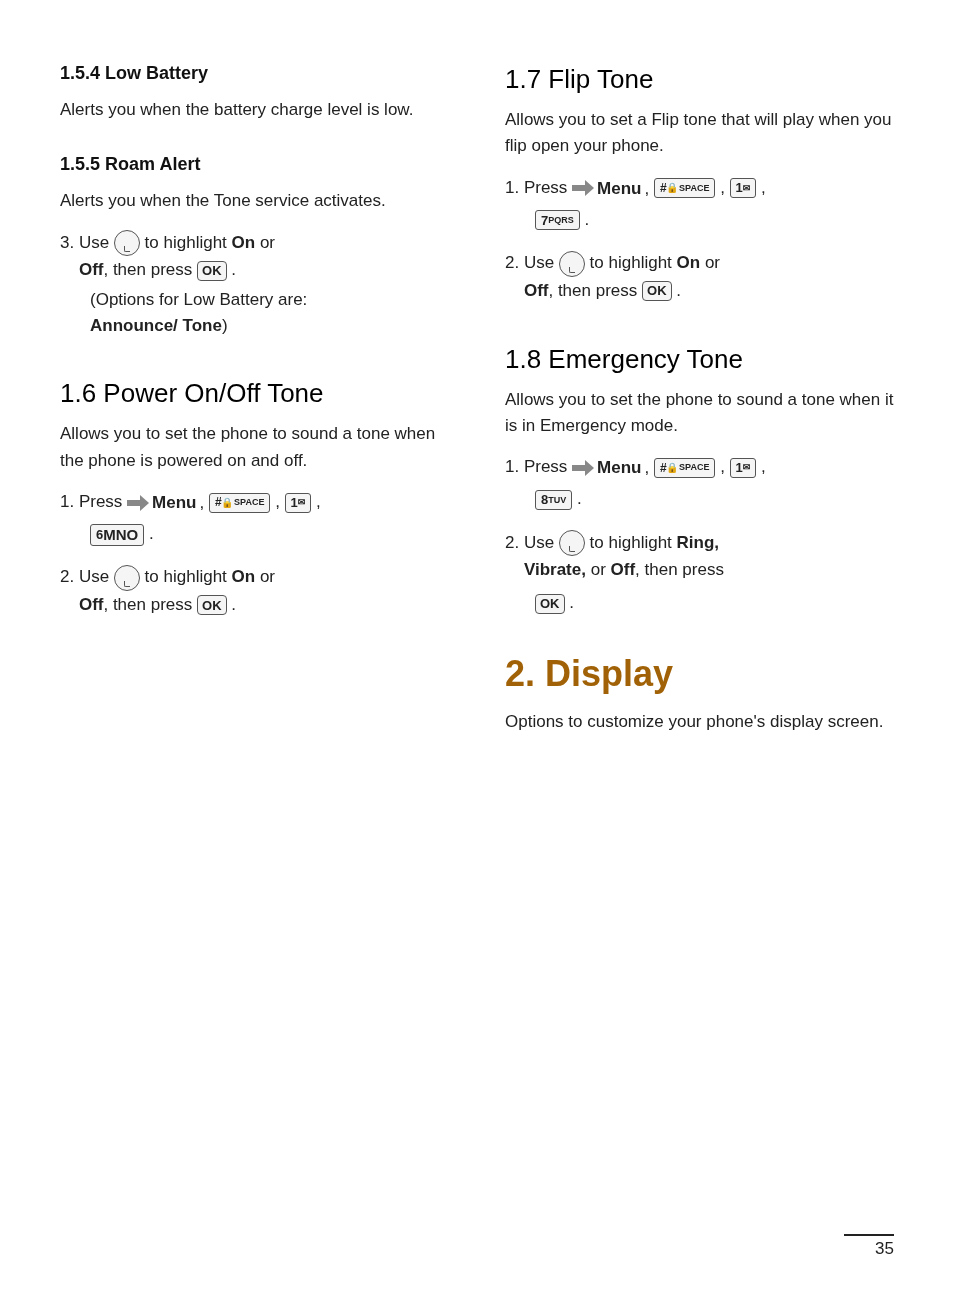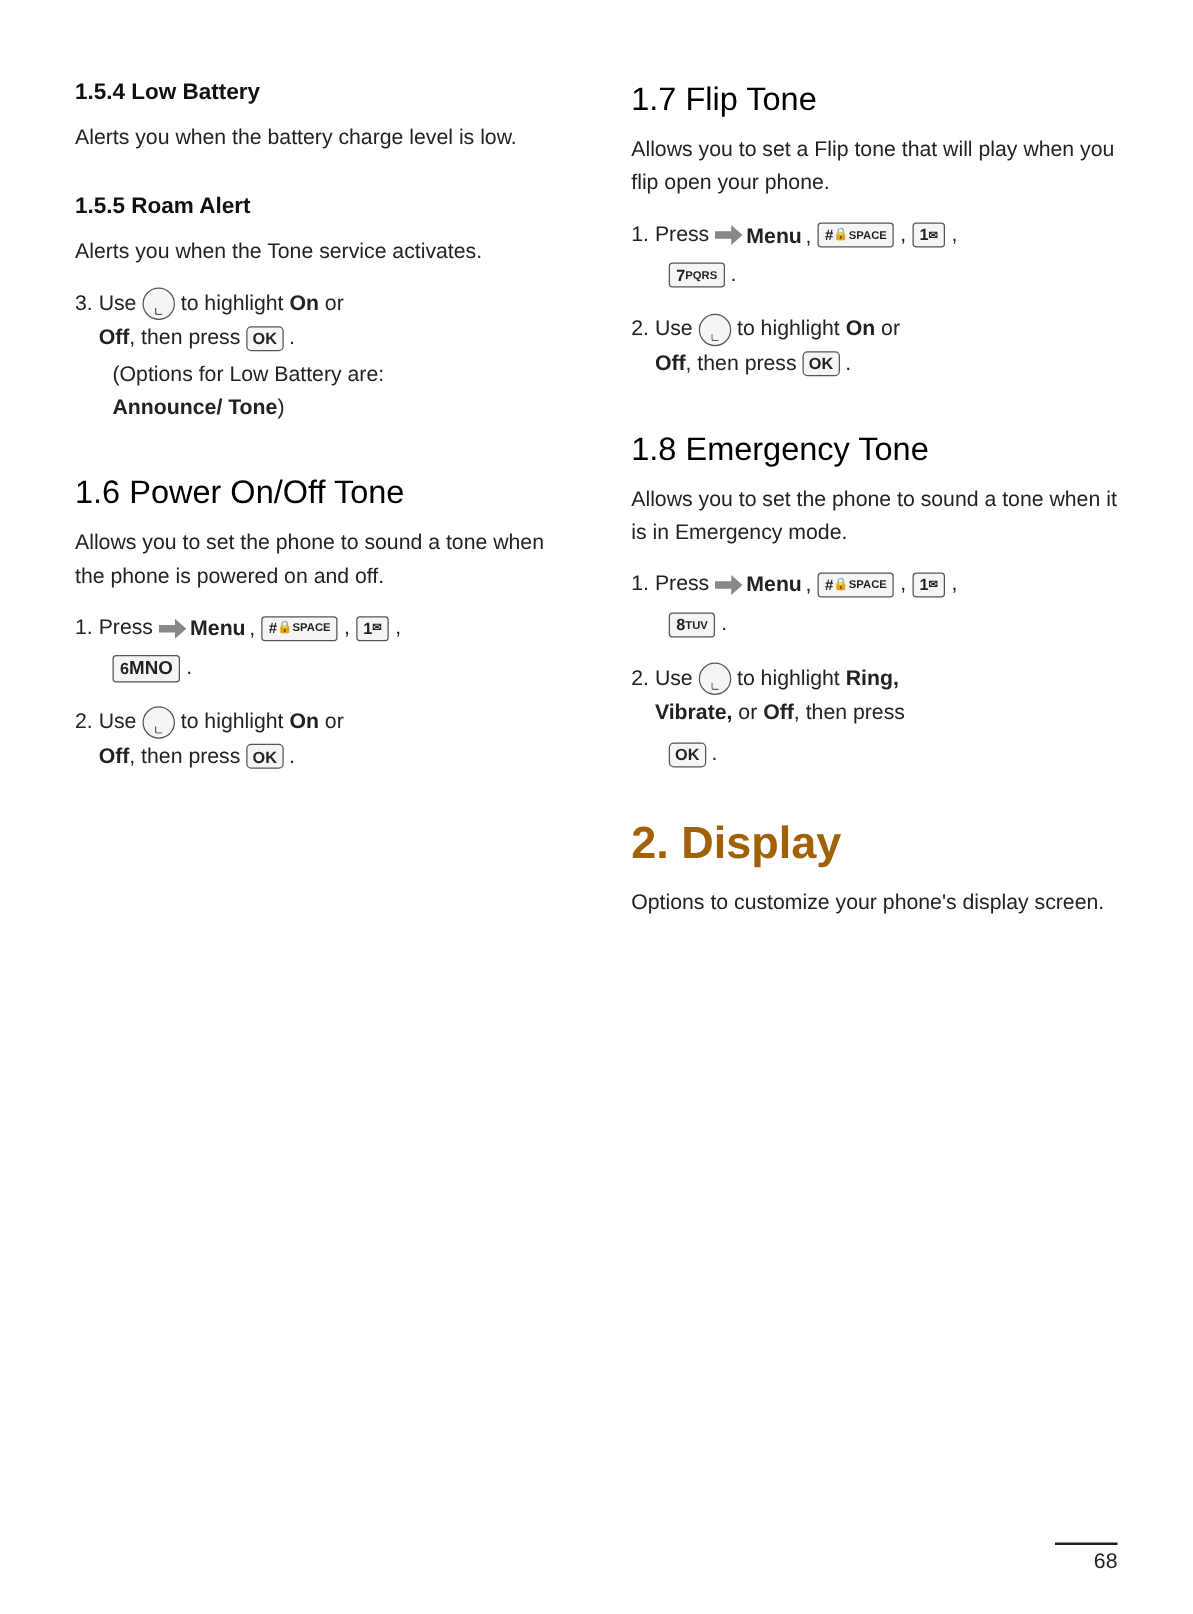--- a/index.html
+++ b/index.html
@@ -261,13 +261,13 @@
       </div>
     </div>
 
     <h1 class="section-red-large" style="margin-top: 30px; font-size: 36px; font-weight: bold;">2. Display</h1>
     <p>Options to customize your phone's display screen.</p>
 
   </div>
 </div>
 
 <div class="page-line"></div>
-<div class="page-number">68</div>
+<div class="page-number">35</div>
 
 </body></html>

